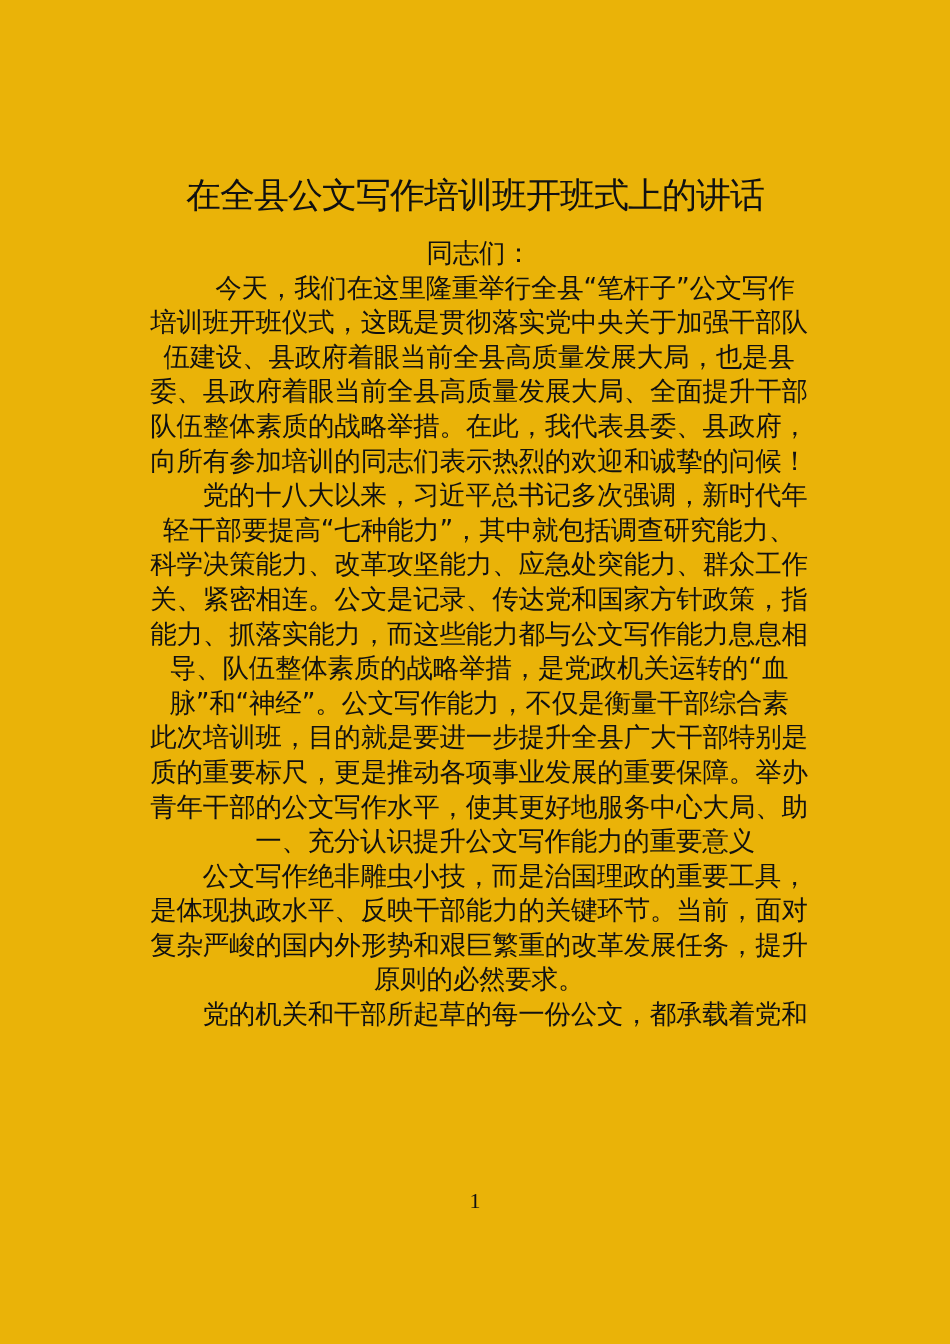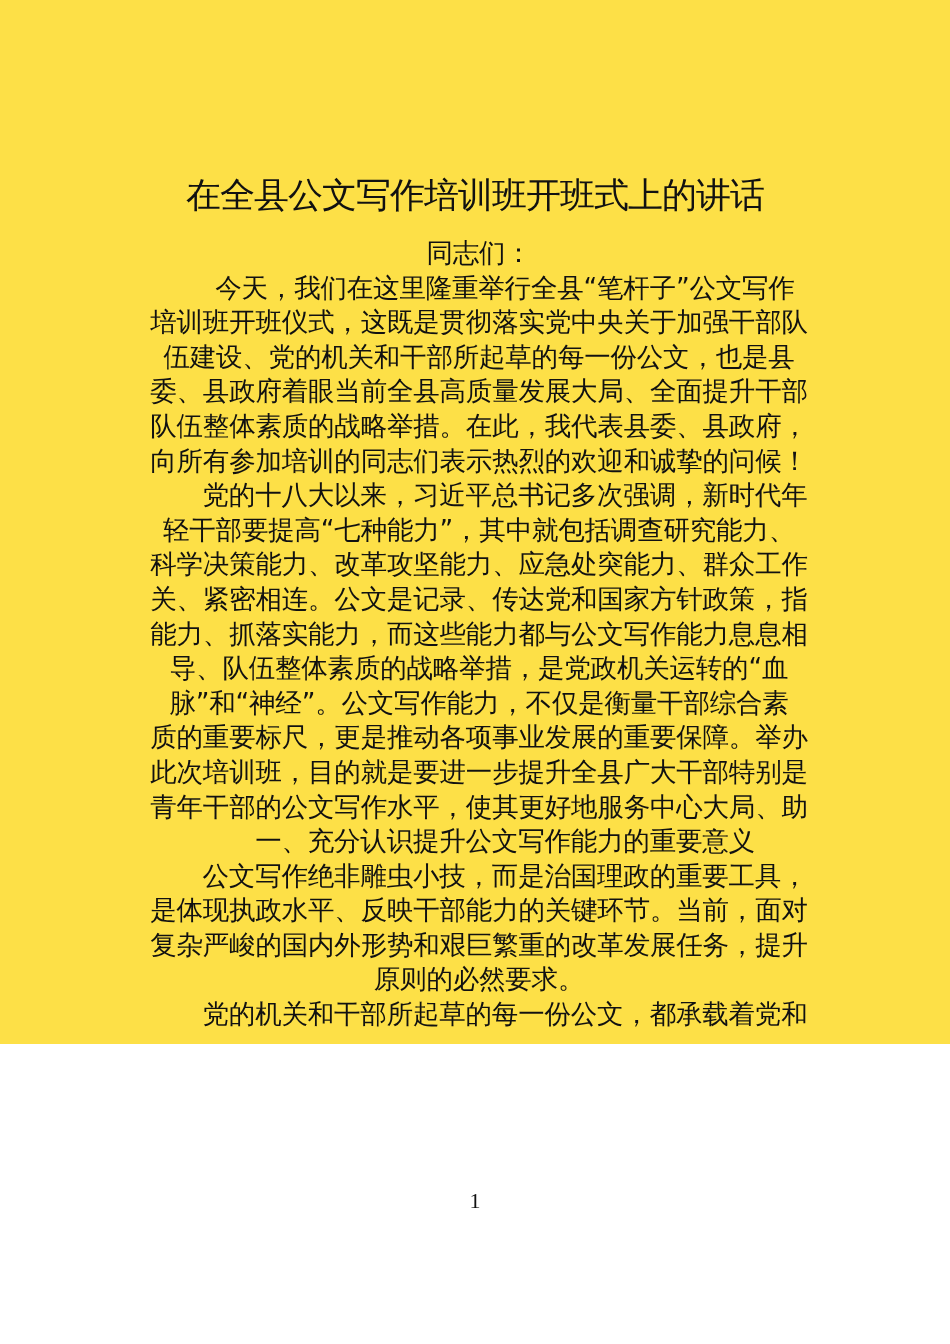--- a/index.html
+++ b/index.html
@@ -1,17 +1,17 @@
 <!DOCTYPE html>
 <html><head>
   <meta charset="utf-8">
   <style>
     html, body { margin: 0; padding: 0; background: #ffffff; }
     body { width: 950px; height: 1344px; position: relative; overflow: hidden; }
-    .page { position: absolute; left: 0; top: 0; width: 950px; height: 1044px; background: #fde047; }
+    .page { position: absolute; left: 0; top: 0; width: 950px; height: 1344px; background: #eab308; }
     .title {
       position: absolute; left: 0; width: 950px; top: 172px;
       text-align: center; font-size: 35px; line-height: 46px; color: #111;
       font-family: "DejaVu Sans", "Liberation Sans", sans-serif;
       letter-spacing: -1px;
     }
     .body-text {
       position: absolute; left: 144px; width: 670px; top: 236px;
       font-family: "DejaVu Sans", "Liberation Sans", sans-serif;
       font-size: 26.5px; line-height: 34.6px; color: #111; text-align: center;
@@ -26,33 +26,33 @@
   </style>
 </head>
 <body>
 
 <div class="page">
   <div class="title">在全县公文写作培训班开班式上的讲话</div>
   <div class="body-text" id="body-text">
       <span class="line">同志们：</span>
       <span class="line indent">今天，我们在这里隆重举行全县“笔杆子”公文写作</span>
       <span class="line">培训班开班仪式，这既是贯彻落实党中央关于加强干部队</span>
-      <span class="line">伍建设、党的机关和干部所起草的每一份公文，也是县</span>
+      <span class="line">伍建设、县政府着眼当前全县高质量发展大局，也是县</span>
       <span class="line">委、县政府着眼当前全县高质量发展大局、全面提升干部</span>
       <span class="line">队伍整体素质的战略举措。在此，我代表县委、县政府，</span>
       <span class="line">向所有参加培训的同志们表示热烈的欢迎和诚挚的问候！</span>
       <span class="line indent">党的十八大以来，习近平总书记多次强调，新时代年</span>
       <span class="line">轻干部要提高“七种能力”，其中就包括调查研究能力、</span>
       <span class="line">科学决策能力、改革攻坚能力、应急处突能力、群众工作</span>
       <span class="line">关、紧密相连。公文是记录、传达党和国家方针政策，指</span>
       <span class="line">能力、抓落实能力，而这些能力都与公文写作能力息息相</span>
       <span class="line">导、队伍整体素质的战略举措，是党政机关运转的“血</span>
       <span class="line">脉”和“神经”。公文写作能力，不仅是衡量干部综合素</span>
+      <span class="line">此次培训班，目的就是要进一步提升全县广大干部特别是</span>
       <span class="line">质的重要标尺，更是推动各项事业发展的重要保障。举办</span>
-      <span class="line">此次培训班，目的就是要进一步提升全县广大干部特别是</span>
       <span class="line">青年干部的公文写作水平，使其更好地服务中心大局、助</span>
       <span class="line indent">一、充分认识提升公文写作能力的重要意义</span>
       <span class="line indent">公文写作绝非雕虫小技，而是治国理政的重要工具，</span>
       <span class="line">是体现执政水平、反映干部能力的关键环节。当前，面对</span>
       <span class="line">复杂严峻的国内外形势和艰巨繁重的改革发展任务，提升</span>
       <span class="line">原则的必然要求。</span>
       <span class="line indent">党的机关和干部所起草的每一份公文，都承载着党和</span>
     </div>
   <div class="page-number">1</div>
 </div>

